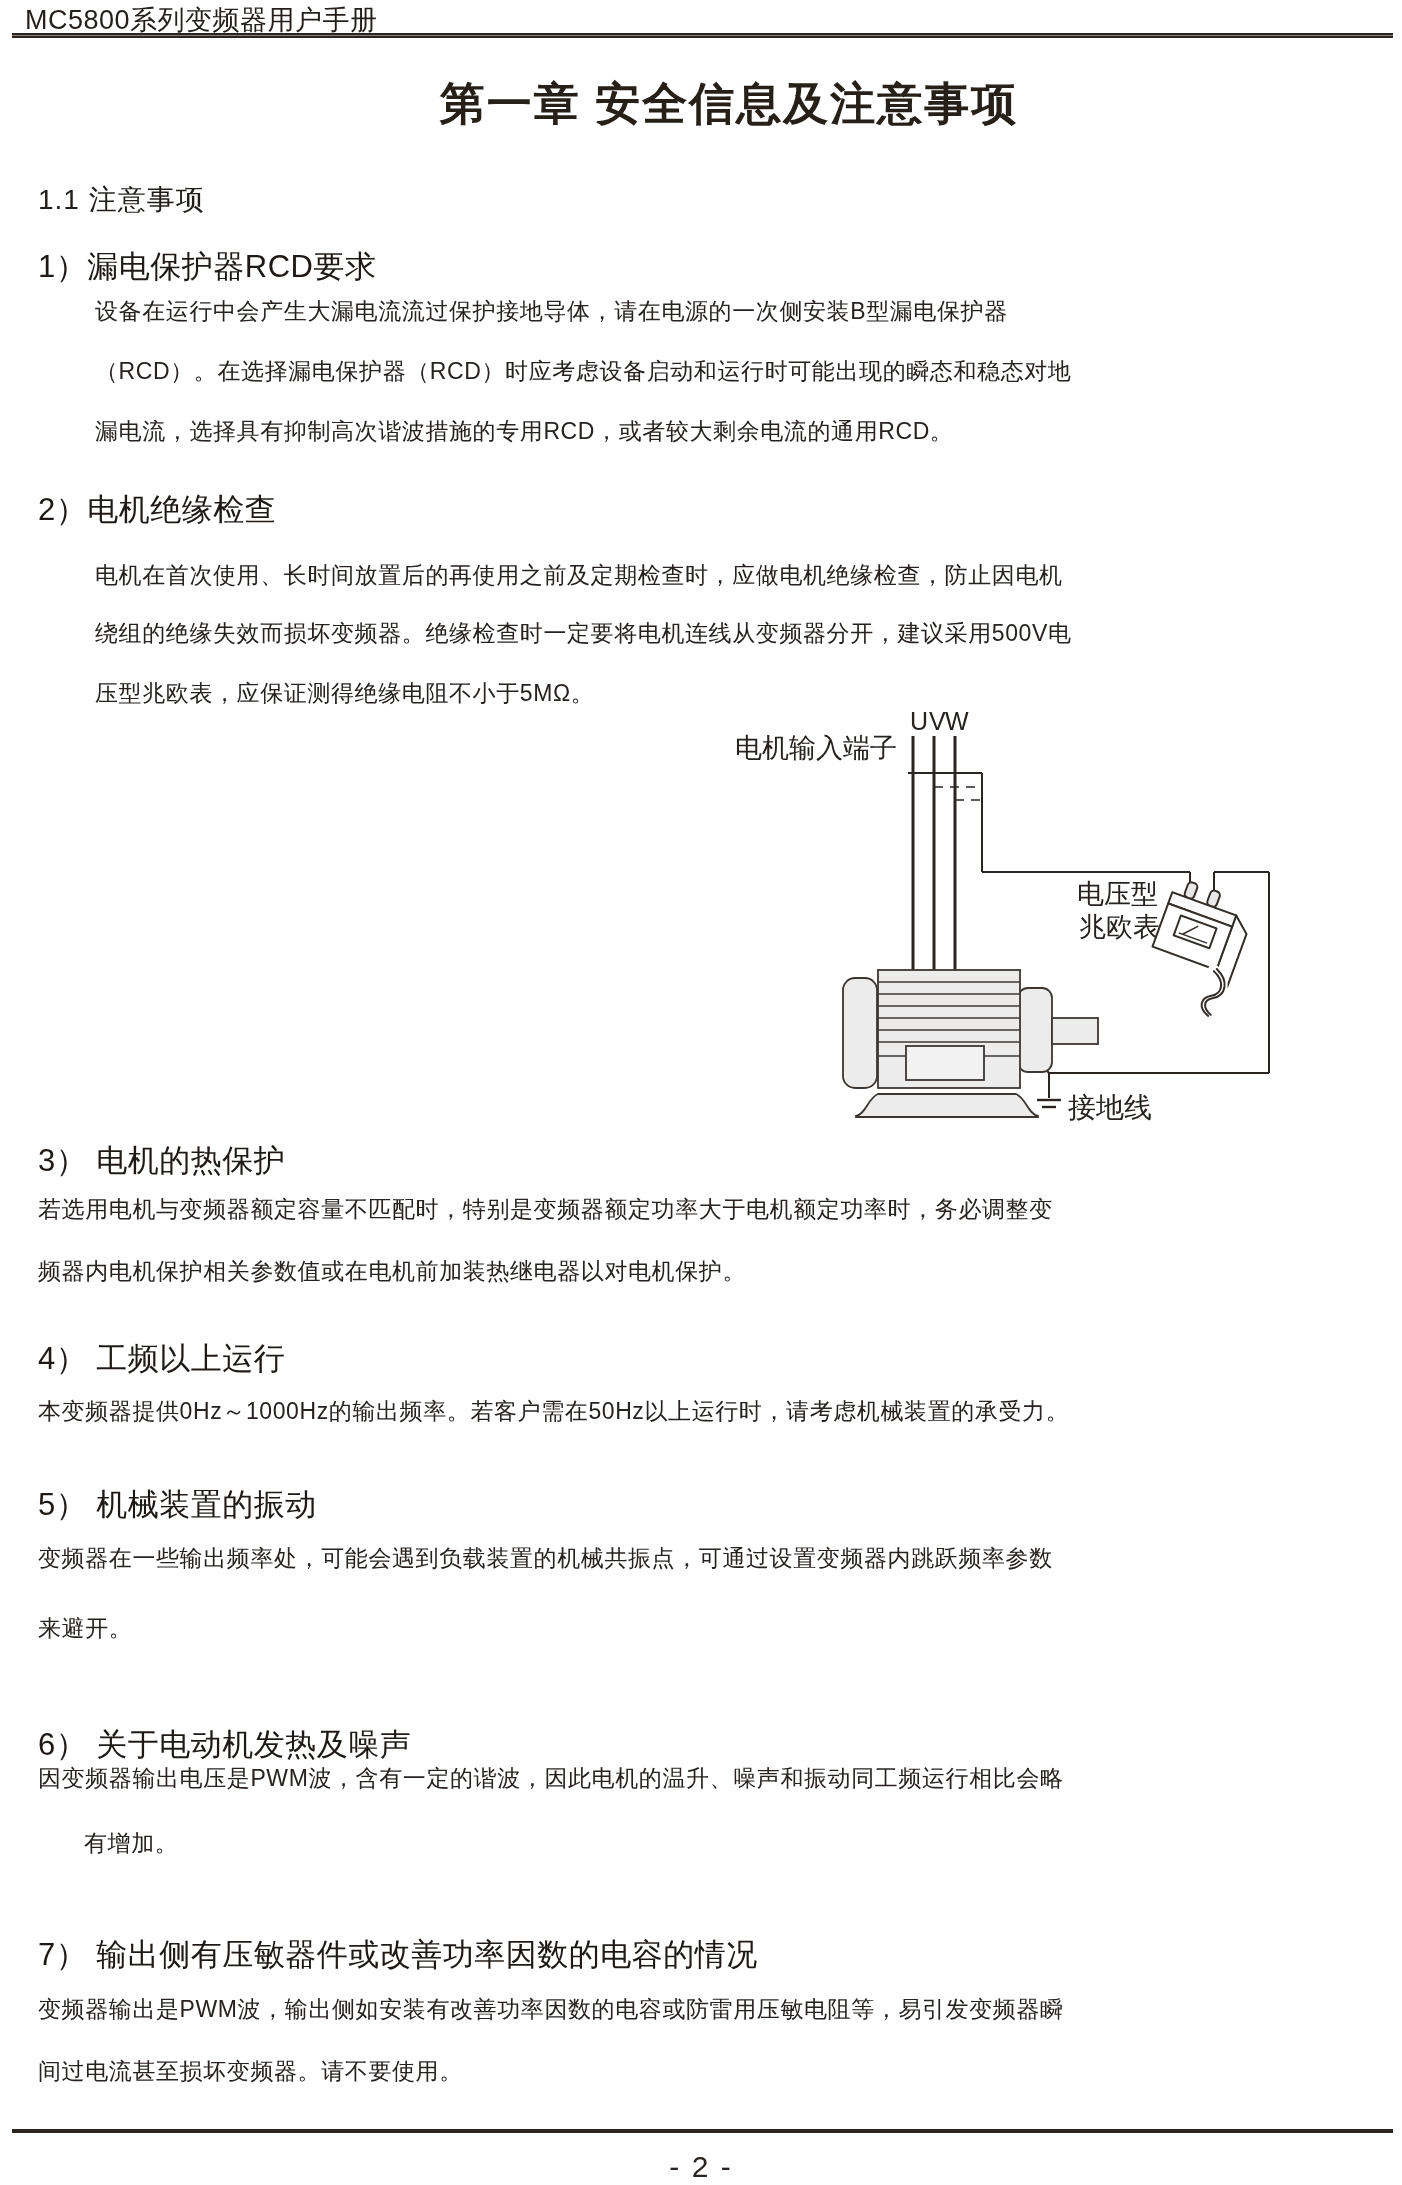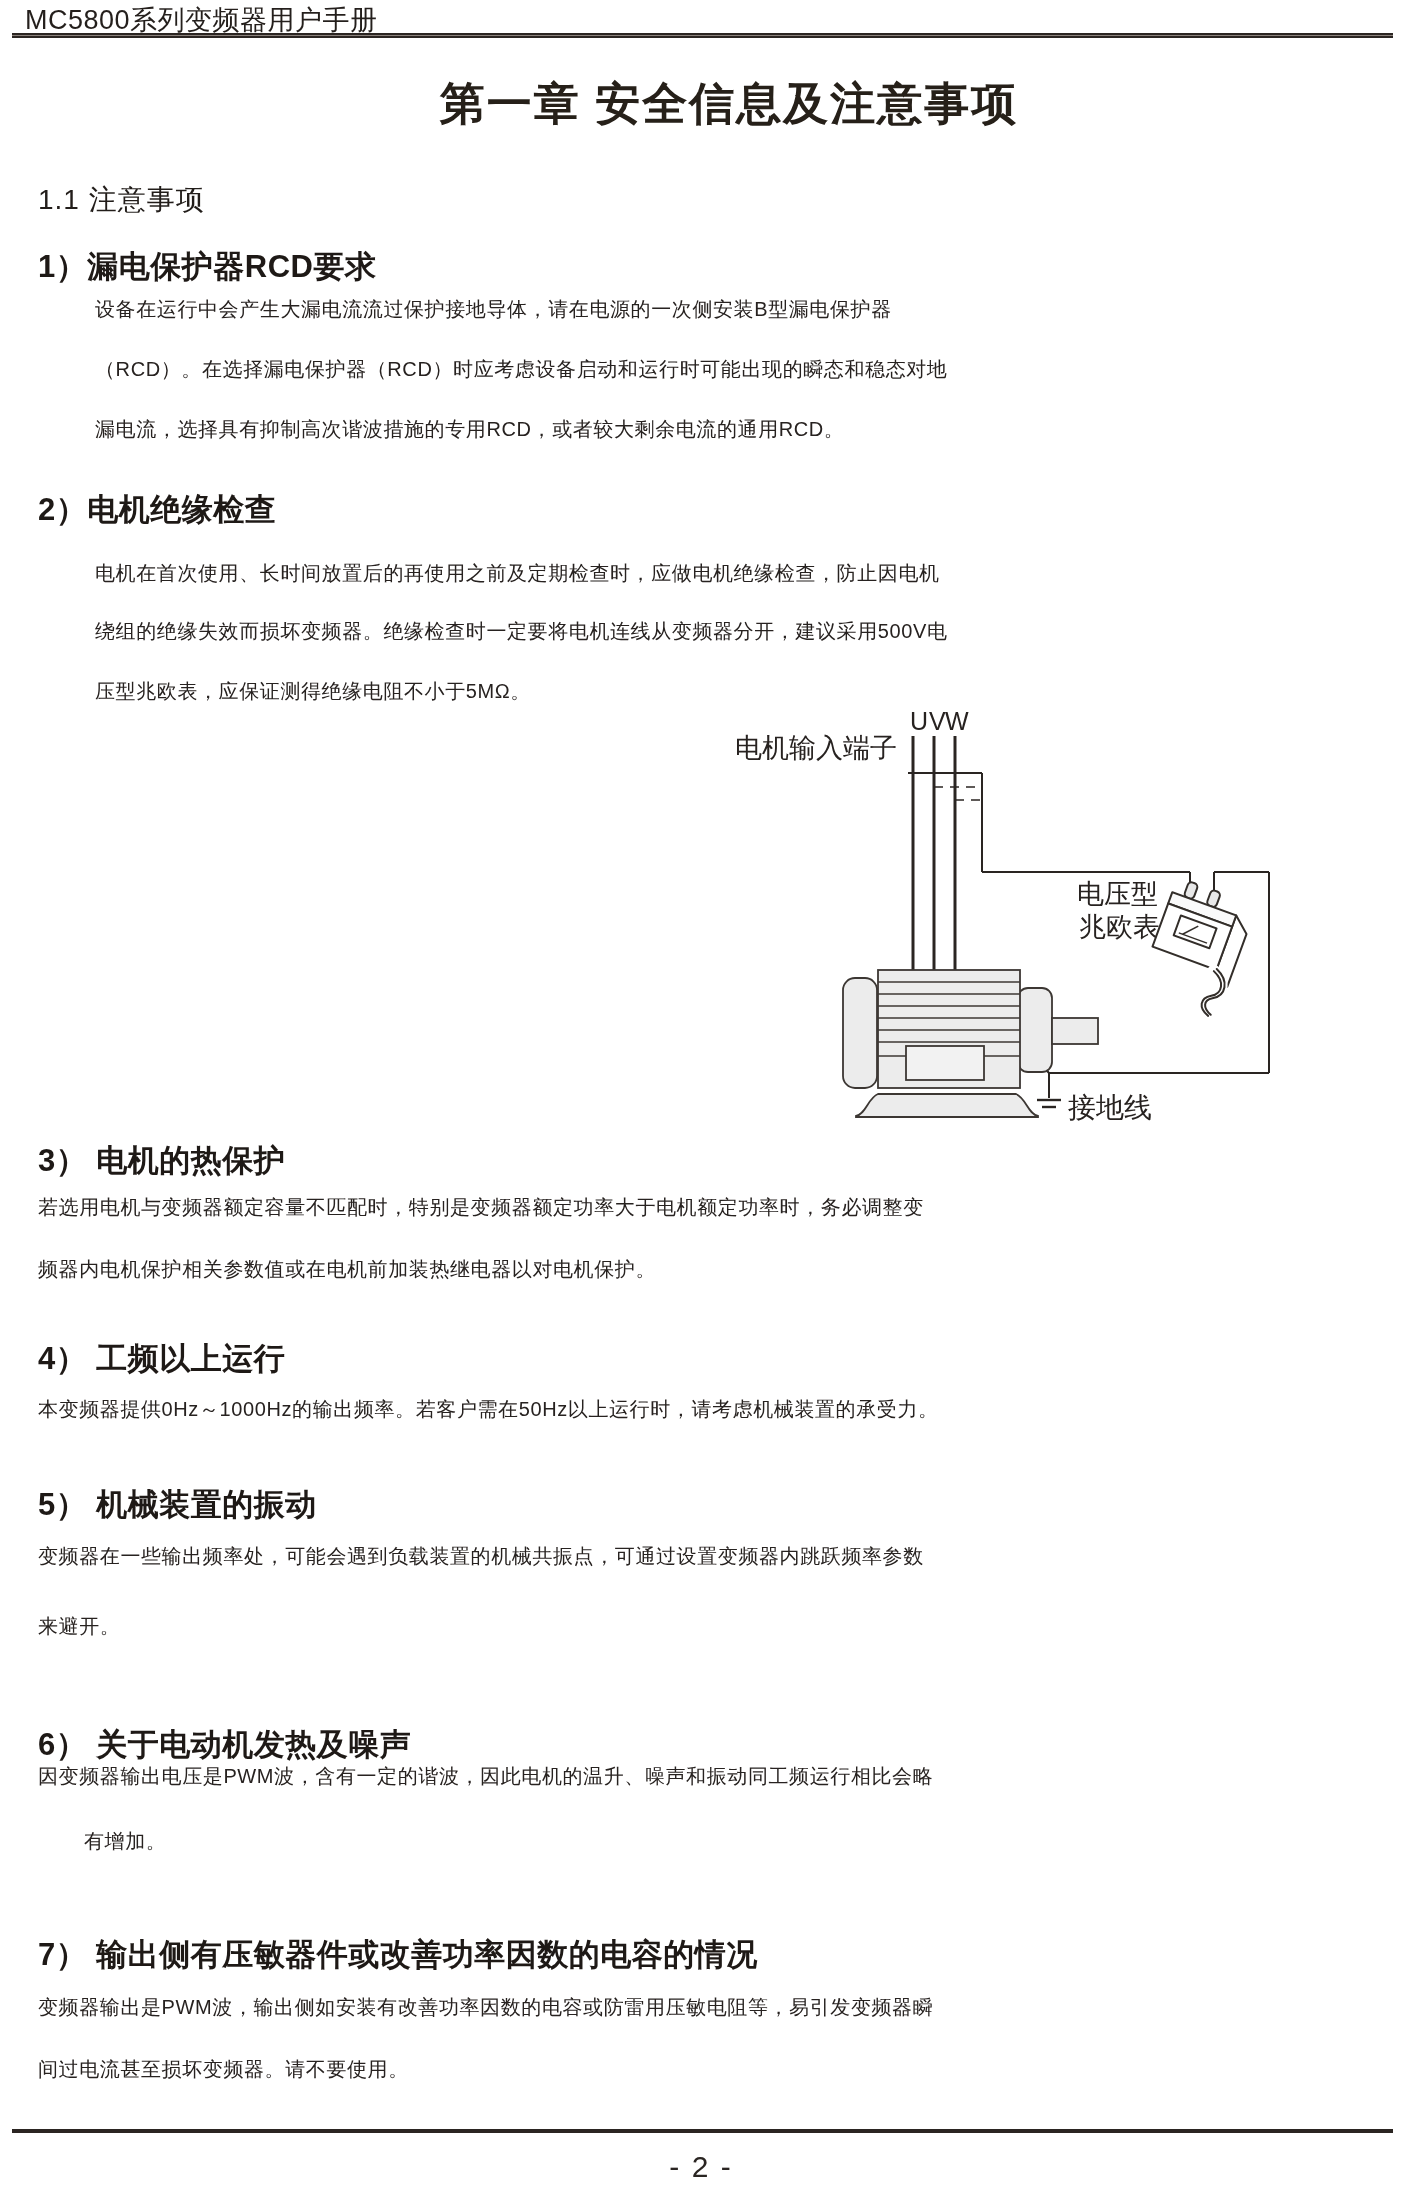--- a/index.html
+++ b/index.html
@@ -24,24 +24,24 @@
     left:0;top:74px;width:1370px;
     text-align:center;
     font-size:45px;font-weight:bold;letter-spacing:2px;color:#262019;margin-left:44px;
   }
   .section-title{
     left:38px;top:181px;
     font-size:28px;letter-spacing:1px;
   }
   .item-heading{
     left:38px;
-    font-size:31px;font-weight:bold;letter-spacing:0.5px;color:#1e1916;
+    font-size:31px;font-weight:normal;letter-spacing:0.5px;color:#1e1916;
   }
   .body-line{
-    font-size:20px;letter-spacing:0.6px;color:#272220;
+    font-size:23px;letter-spacing:0.6px;color:#272220;
     white-space:nowrap;
   }
   .indent1{left:95px;}
   .indent0{left:38px;}
   .footer-rule{
     left:12px;top:2129px;width:1381px;height:4px;
     background:#2b2522;
   }
   .footer-page{
     left:0;top:2150px;width:1402px;

